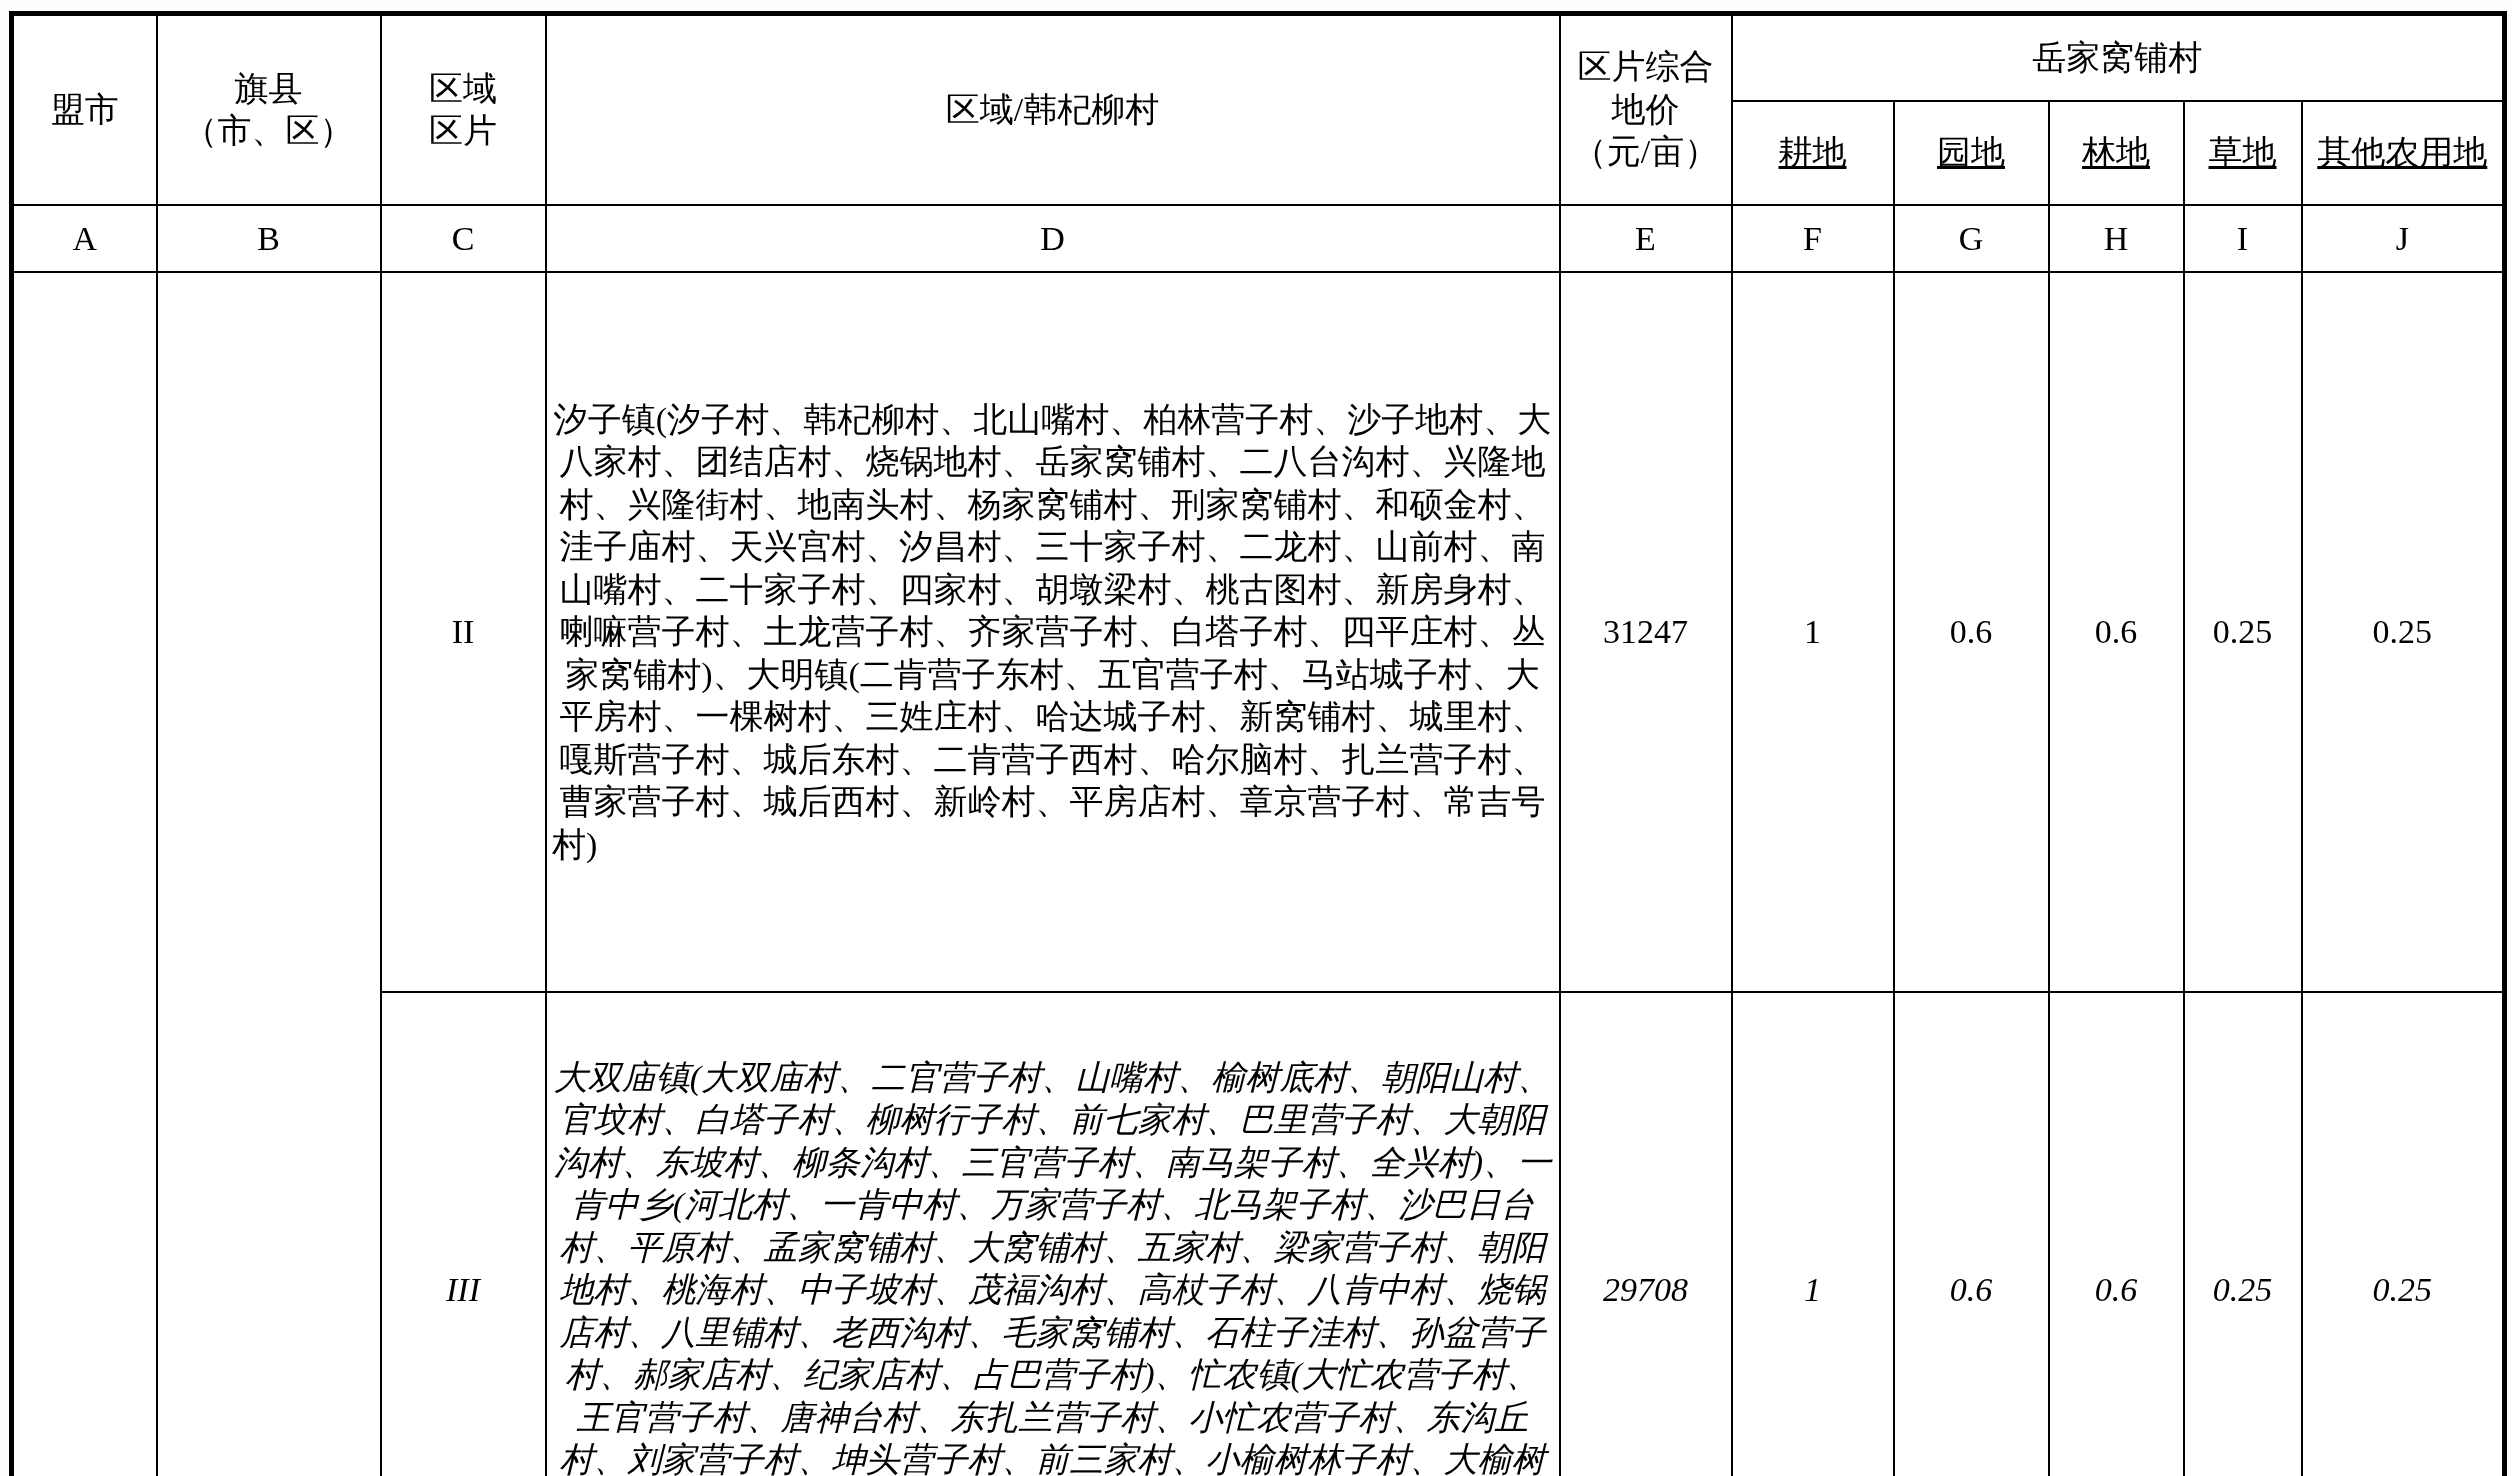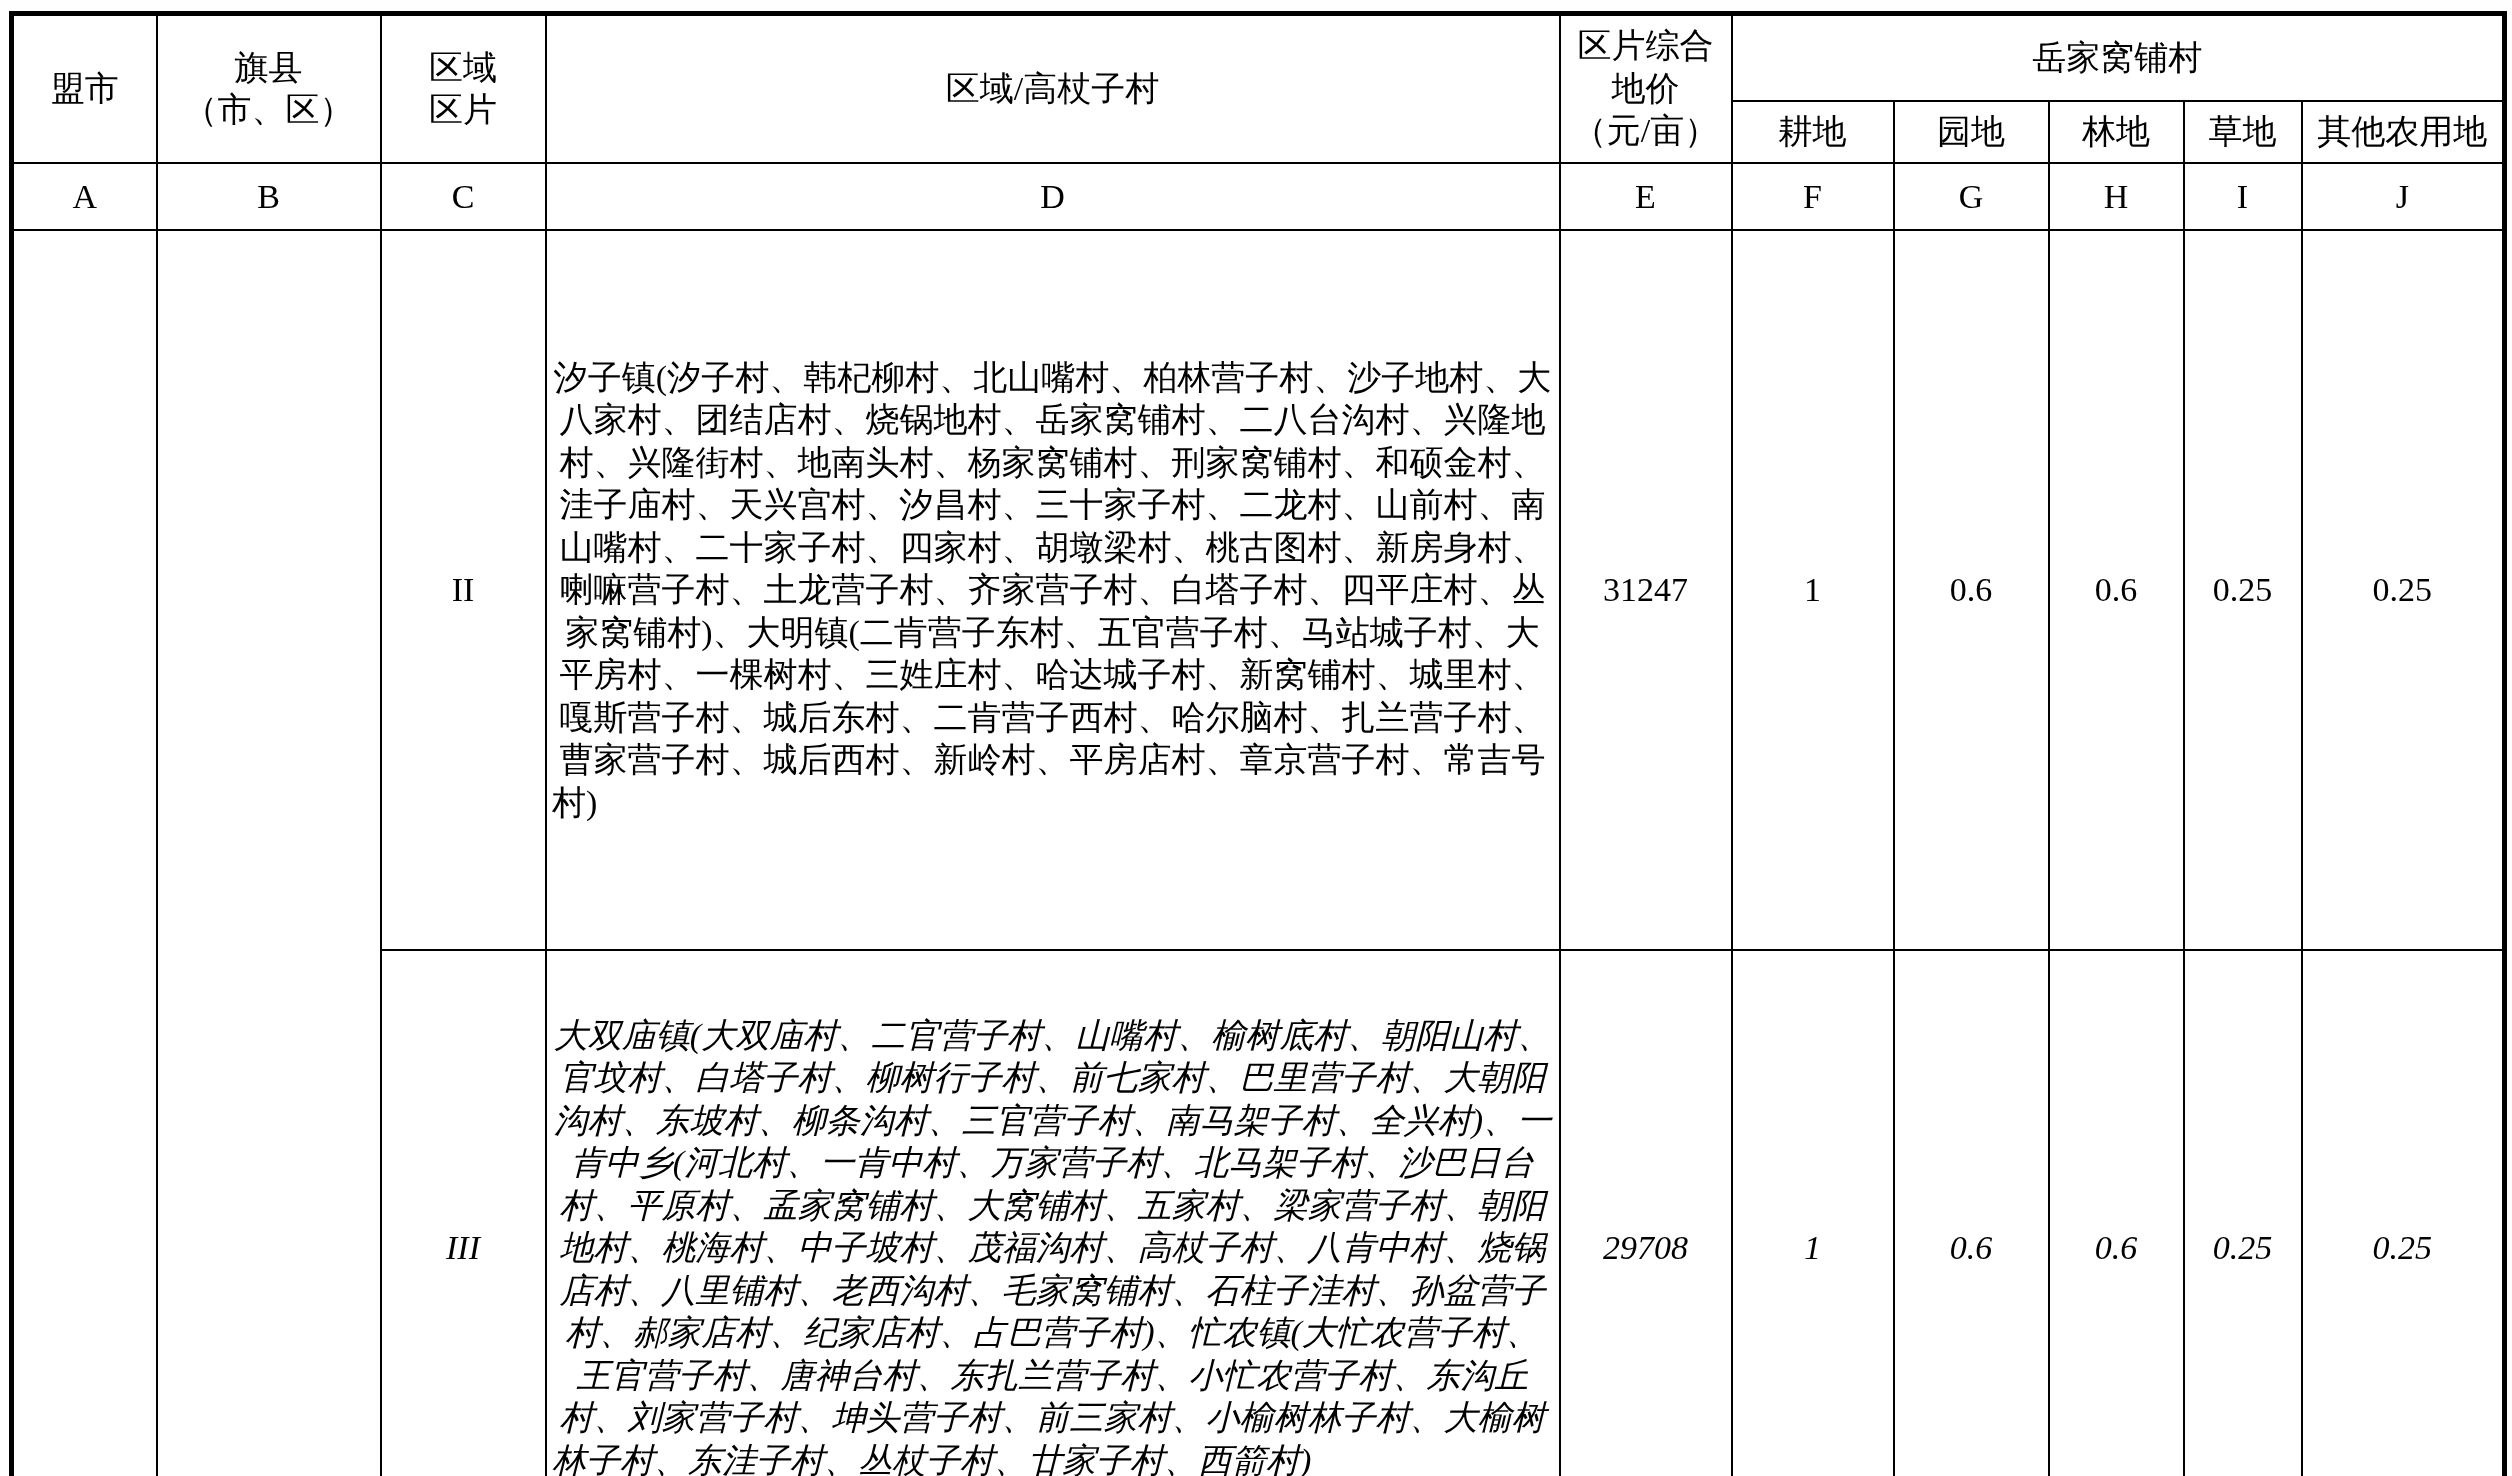--- a/index.html
+++ b/index.html
@@ -49,21 +49,21 @@
     text-align-last: left;
     vertical-align: middle;
     font-size: 33px;
     line-height: 44px;
     padding: 9px 7.2px 9px 7.2px;
     word-break: break-all;
   }
   td.zone-cell { font-size: 36px; margin-left: 47px; }
   td.num-cell  { font-size: 34px; margin-left: 18px; }
   tr.hdr-top th    { height: 88px; }
-  tr.hdr-sub th    { height: 62px; }
+  tr.hdr-sub th    { height: 104px; text-decoration: underline; }
   tr.letter-row td { height: 67px; }
   tr.data-row-1 > * { height: 720px; }
   tr.data-row-2 > * { height: 598px; font-style: italic; }
 </style>
 </head>
 <body>
 
 <div class="sheet">
   <table class="land-table">
     <colgroup>
@@ -79,21 +79,21 @@
       <col style="width:203px">
     </colgroup>
 
     <tbody>
         <tr class="hdr-top">
       <th rowspan="2" class="prewrap">盟市</th>
       <th rowspan="2" class="prewrap">旗县
 （市、区）</th>
       <th rowspan="2" class="prewrap">区域
 区片</th>
-      <th rowspan="2">区域/高杖子村</th>
+      <th rowspan="2">区域/韩杞柳村</th>
       <th rowspan="2" class="prewrap">区片综合
 地价
 （元/亩）</th>
       <th colspan="5">岳家窝铺村</th>
     </tr>
     <tr class="hdr-sub">
       <th>耕地</th>
       <th>园地</th>
       <th>林地</th>
       <th>草地</th>

